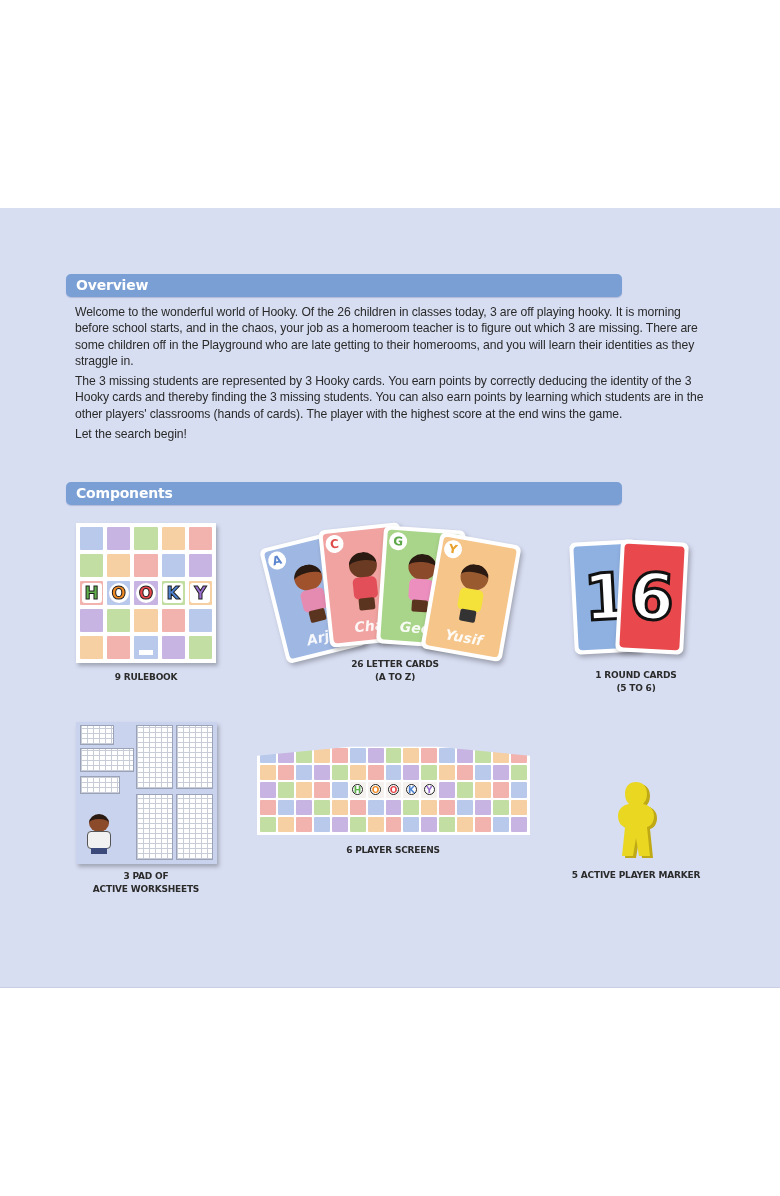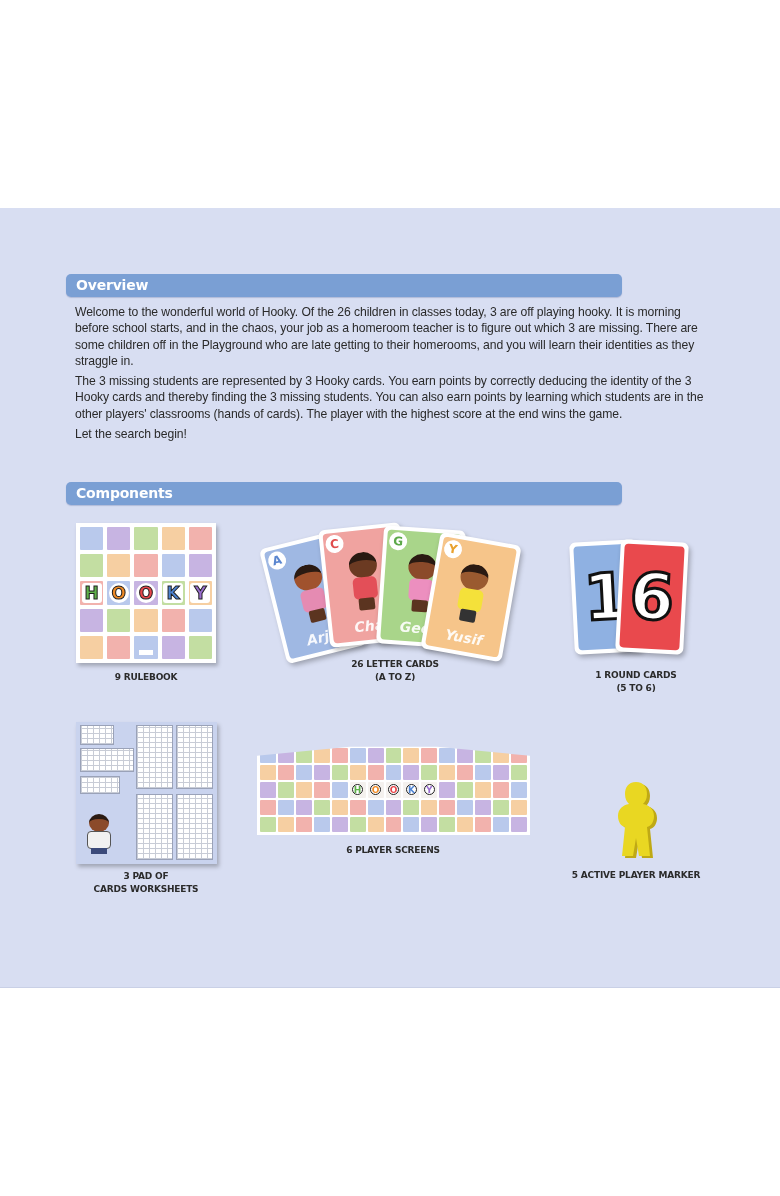--- a/index.html
+++ b/index.html
@@ -189,21 +189,21 @@
   <div class="ws-box" style="left:60px; top:72px; width:37px; height:66px;"></div>
   <div class="ws-box" style="left:100px; top:72px; width:37px; height:66px;"></div>
   <div class="ws-kid">
       <div class="h"></div>
       <div class="b"></div>
       <div class="l"></div>
     </div>
 </div>
 <div class="comp-label" style="left:70px; top:870px; width:152px;">
   <div>3 PAD OF</div>
-  <div>CARDS WORKSHEETS</div>
+  <div>ACTIVE WORKSHEETS</div>
 </div>
 
 <div class="screens">
   <div class="screens-grid" id="screens-grid">
       <div class="st" style="background: rgb(185, 201, 236);"></div>
       <div class="st" style="background: rgb(199, 180, 226);"></div>
       <div class="st" style="background: rgb(195, 222, 162);"></div>
       <div class="st" style="background: rgb(246, 207, 162);"></div>
       <div class="st" style="background: rgb(242, 178, 173);"></div>
       <div class="st" style="background: rgb(185, 201, 236);"></div>

